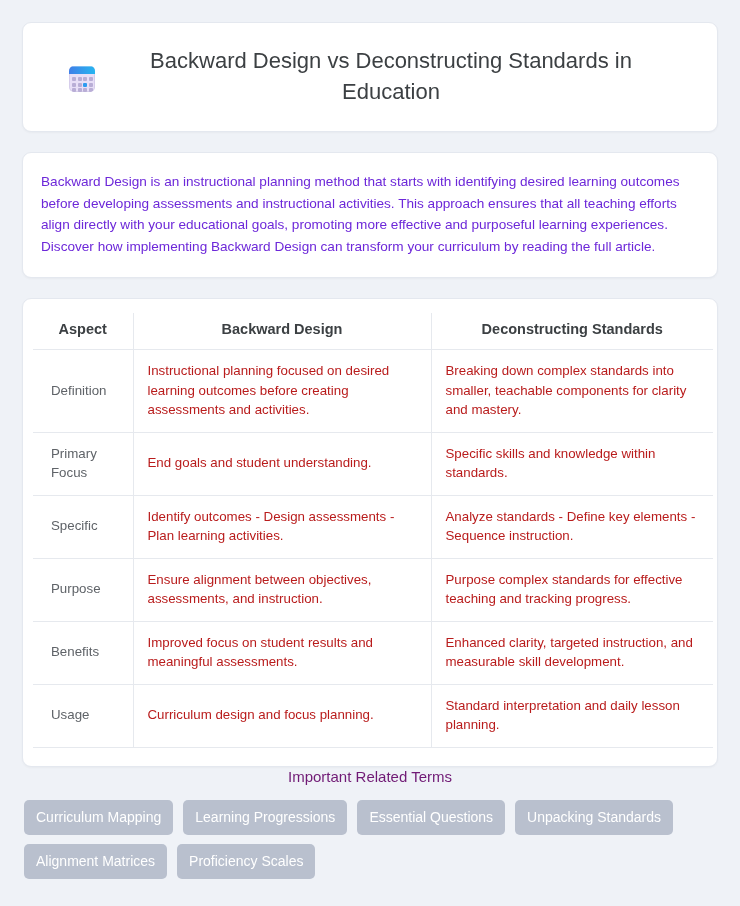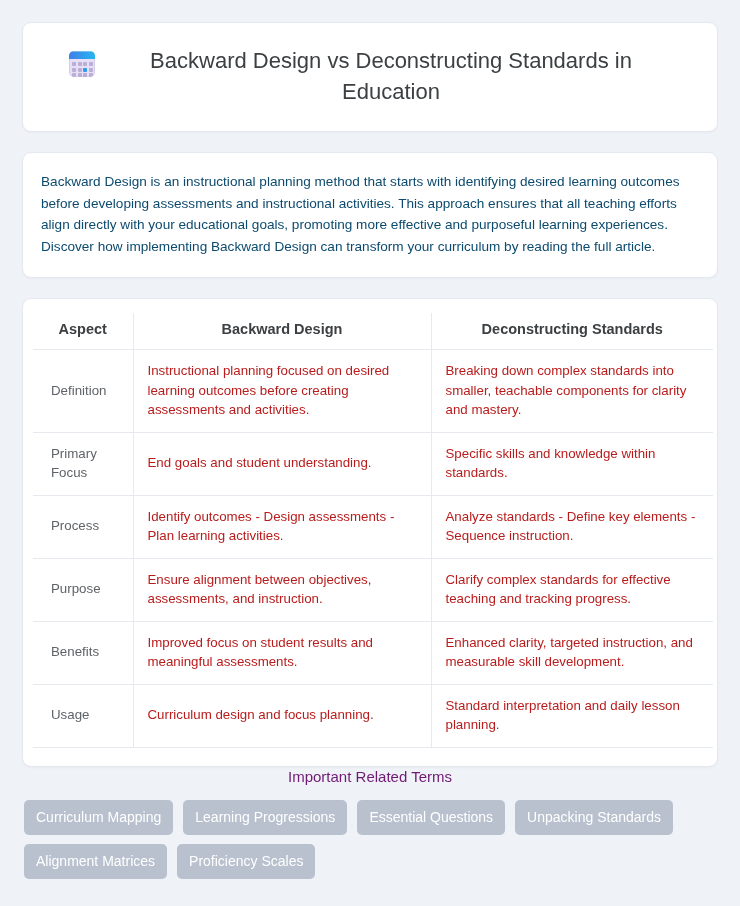--- a/index.html
+++ b/index.html
@@ -32,21 +32,21 @@
     box-shadow: 0 1px 2px rgba(60,64,67,0.045);
   }
 
   
   .header-card {
     padding: 22px 30px 24px 30px;
     margin-bottom: 20px;
   }
   .header-inner {
     display: flex;
-    align-items: flex-start;
+    align-items: center;
     justify-content: center;
     gap: 16px;
   }
   .title-icon {
     flex: 0 0 auto;
     width: 26px;
     height: 26px;
     margin-top: 6px;
     position: relative;
     border-radius: 5px;
@@ -95,21 +95,21 @@
   }
 
   
   .desc-card {
     padding: 18px 18px 20px 18px;
     margin-bottom: 20px;
   }
   .desc-text {
     font-size: 13.6px;
     line-height: 21.5px;
-    color: #0c4a6e;
+    color: #6d28d9;
     text-align: left;
   }
 
   
   .table-card {
     padding: 14px 10px 18px 10px;
   }
   table.cmp {
     width: 100%;
     border-collapse: collapse;
@@ -226,28 +226,28 @@
           <td class="aspect">Definition</td>
           <td class="sep">Instructional planning focused on desired learning outcomes before creating assessments and activities.</td>
           <td class="sep">Breaking down complex standards into smaller, teachable components for clarity and mastery.</td>
         </tr>
         <tr>
           <td class="aspect">Primary Focus</td>
           <td class="sep">End goals and student understanding.</td>
           <td class="sep">Specific skills and knowledge within standards.</td>
         </tr>
         <tr>
-          <td class="aspect">Process</td>
+          <td class="aspect">Specific</td>
           <td class="sep">Identify outcomes - Design assessments - Plan learning activities.</td>
           <td class="sep">Analyze standards - Define key elements - Sequence instruction.</td>
         </tr>
         <tr>
           <td class="aspect">Purpose</td>
           <td class="sep">Ensure alignment between objectives, assessments, and instruction.</td>
-          <td class="sep">Clarify complex standards for effective teaching and tracking progress.</td>
+          <td class="sep">Purpose complex standards for effective teaching and tracking progress.</td>
         </tr>
         <tr>
           <td class="aspect">Benefits</td>
           <td class="sep">Improved focus on student results and meaningful assessments.</td>
           <td class="sep">Enhanced clarity, targeted instruction, and measurable skill development.</td>
         </tr>
         <tr>
           <td class="aspect">Usage</td>
           <td class="sep">Curriculum design and focus planning.</td>
           <td class="sep">Standard interpretation and daily lesson planning.</td>

